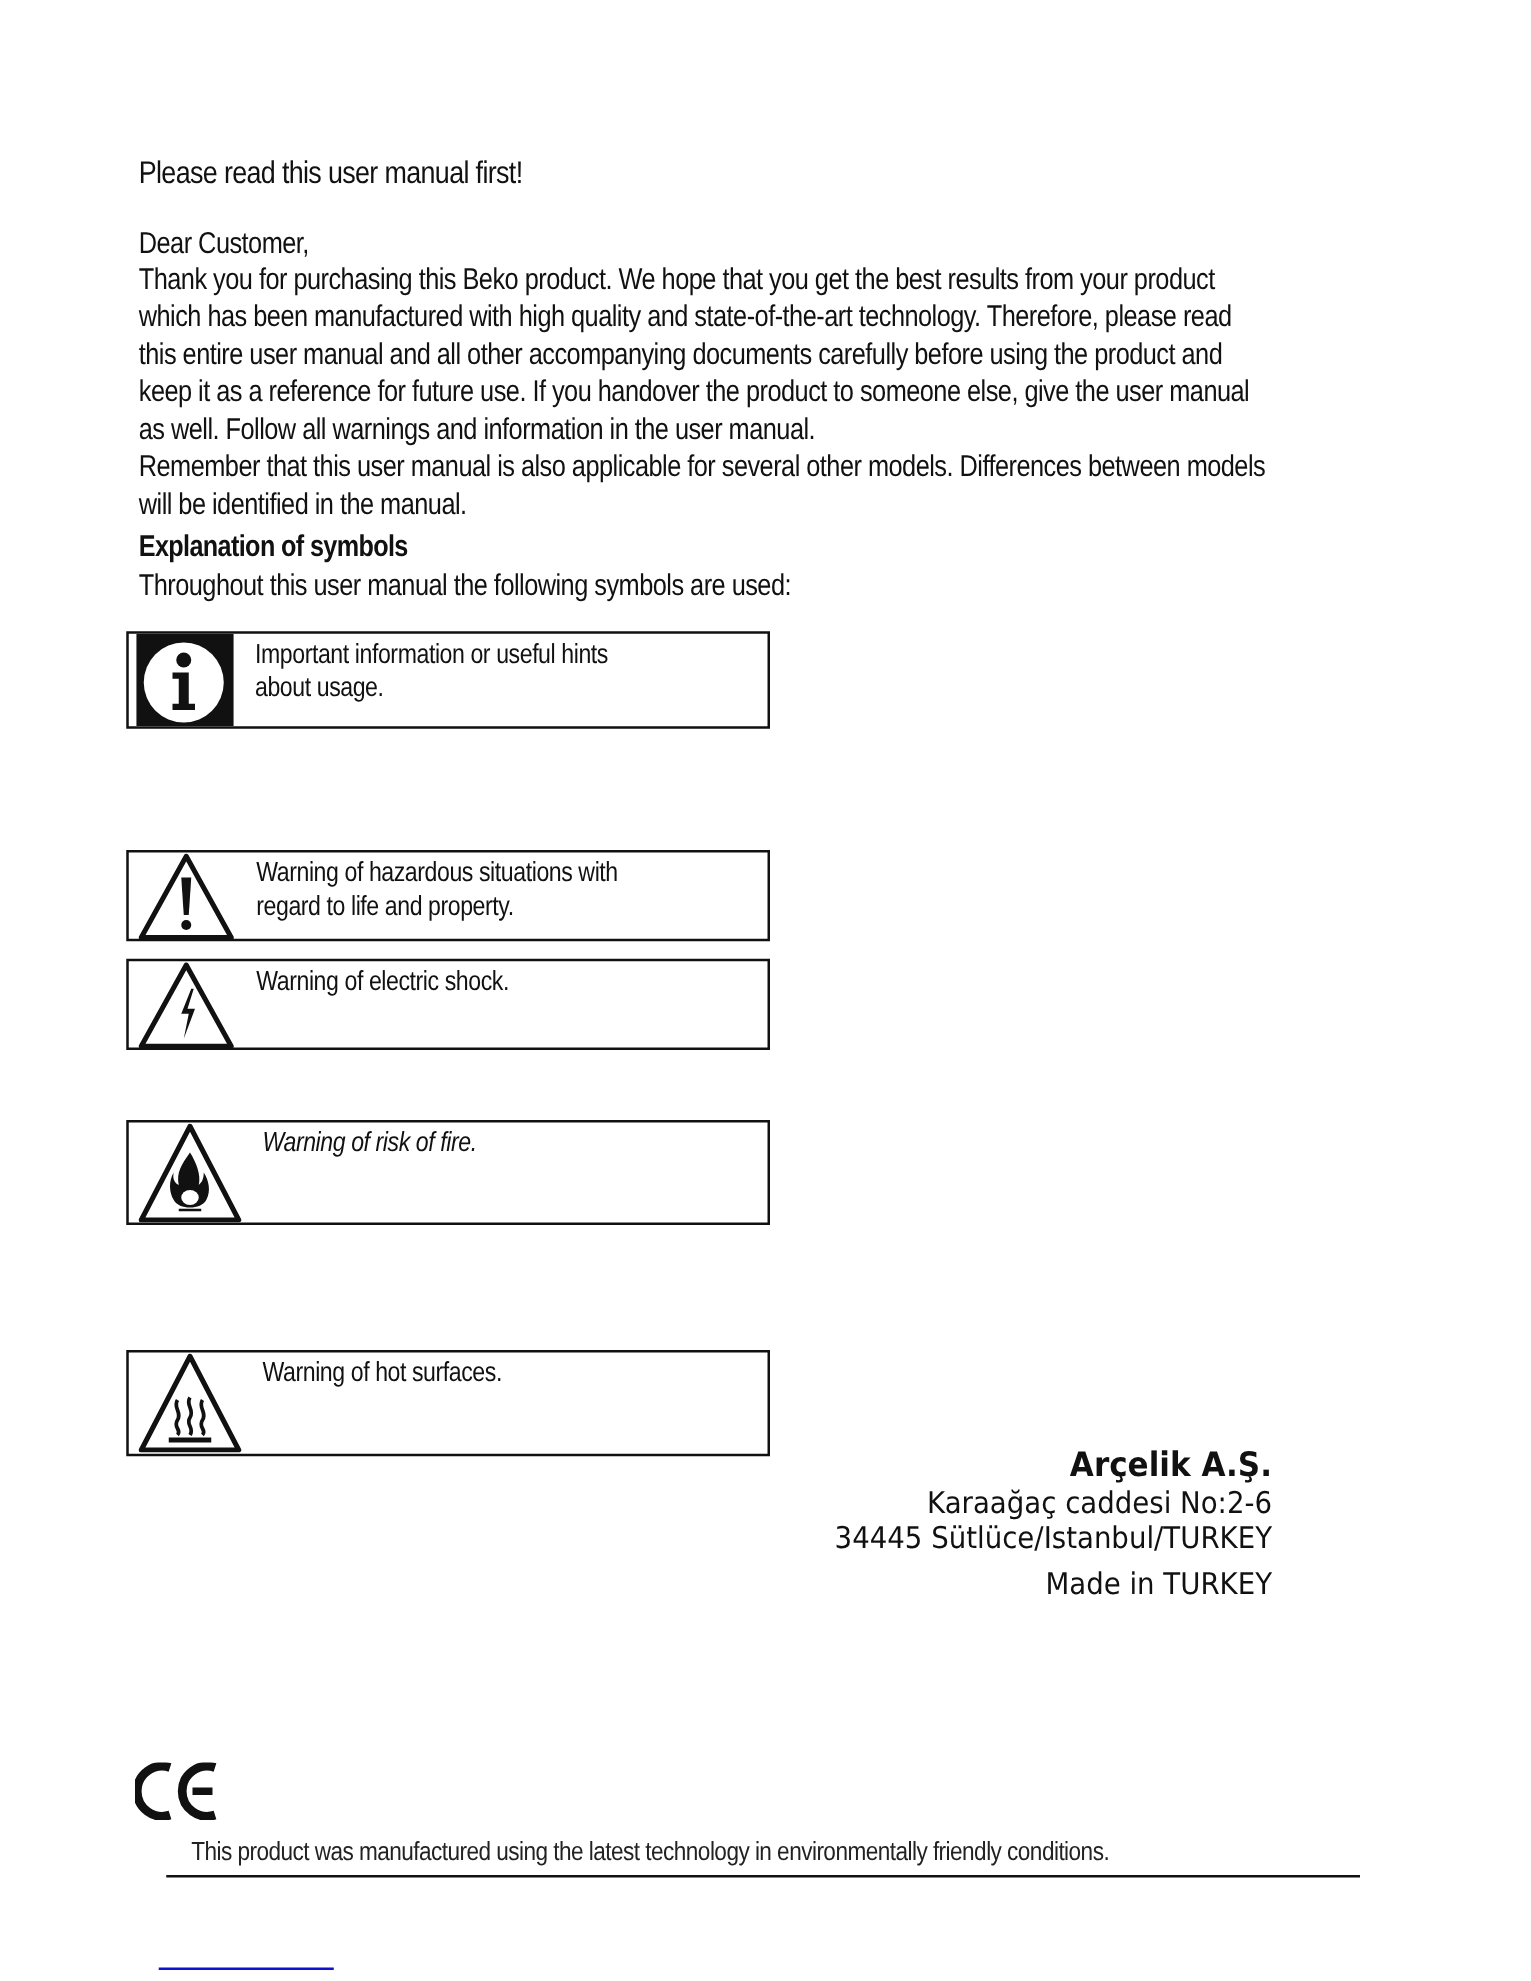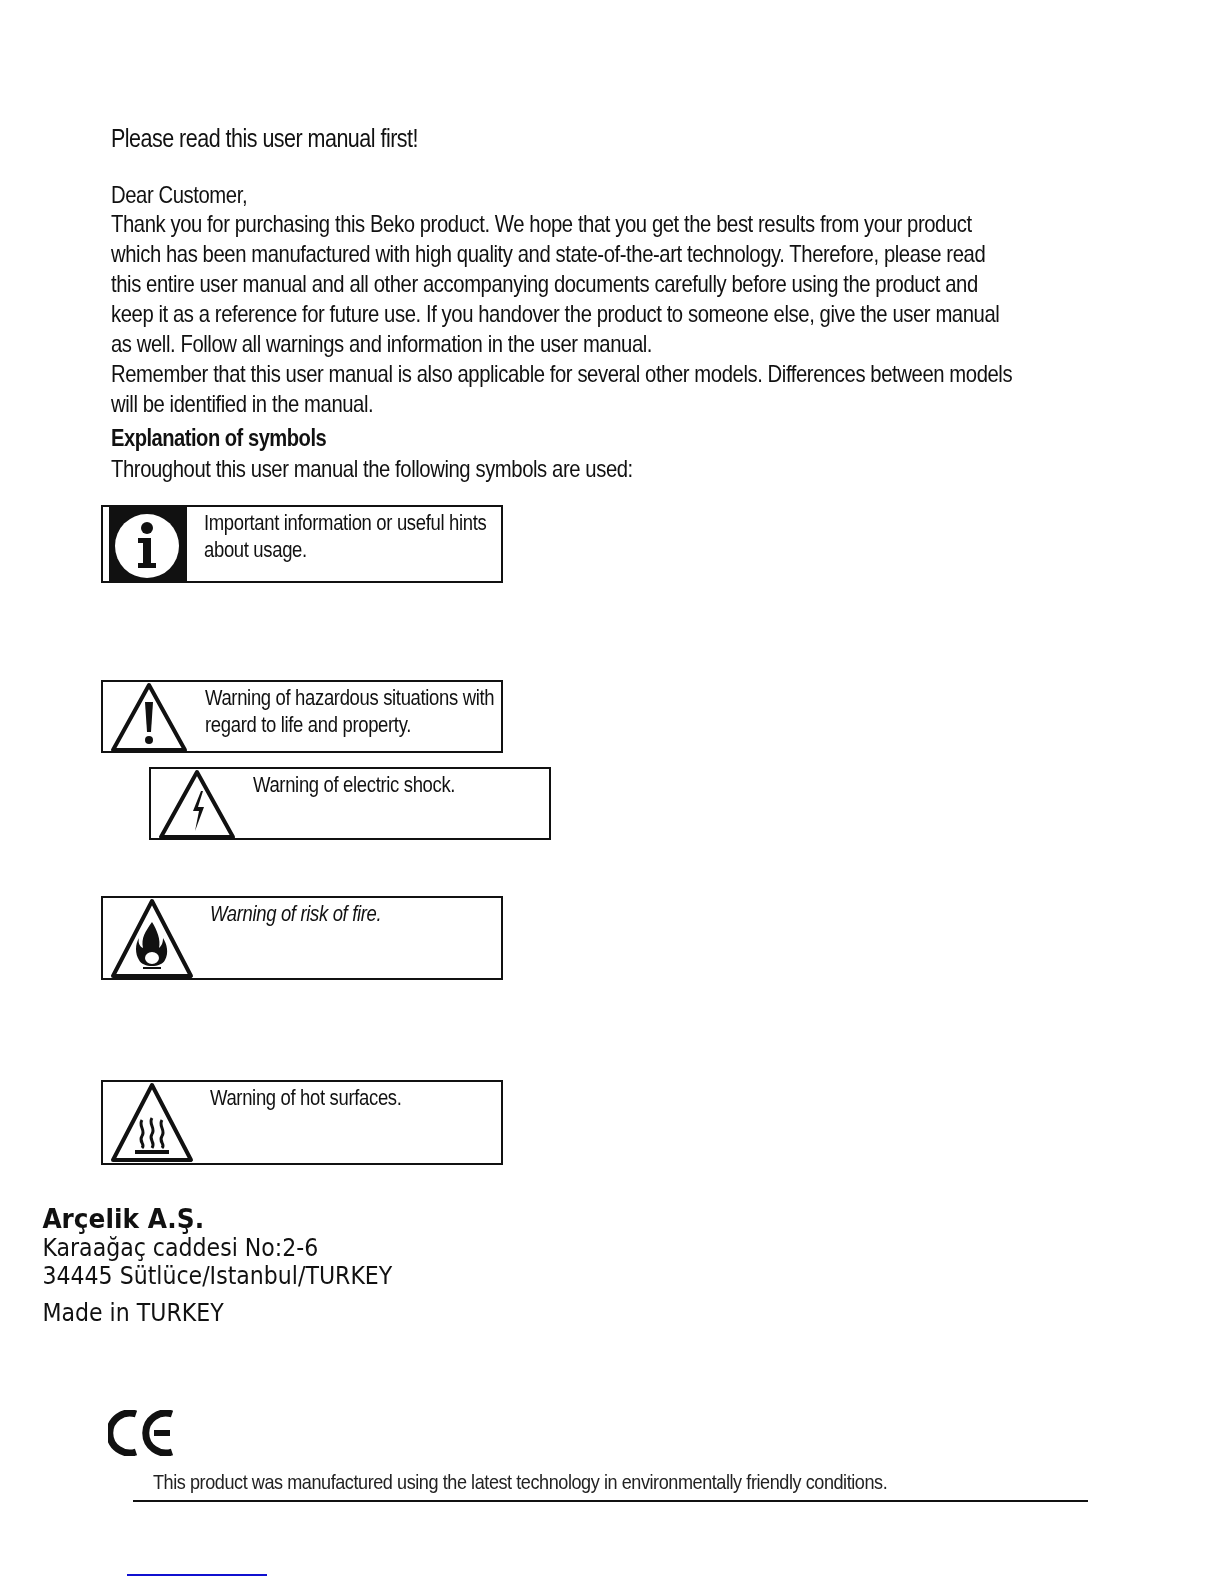--- a/index.html
+++ b/index.html
@@ -4,30 +4,30 @@
 <style>
   html, body { margin: 0; padding: 0; background: #fff; }
   body { width: 1225px; height: 1585px; position: relative; overflow: hidden; color: #111;
          font-family: "Liberation Sans", sans-serif; }
   #title { position: absolute; left: 111px; top: 124px; font-size: 25px; letter-spacing: -0.6px; transform: scaleX(0.86); transform-origin: left top; white-space: nowrap; }
   .para { position: absolute; left: 111px; font-size: 24px; line-height: 30px; letter-spacing: -0.5px; white-space: nowrap; transform: scaleX(0.845); transform-origin: left top; }
   #dear { top: 180px; }
   #body-lines { top: 209px; }
   #heading { position: absolute; left: 111px; top: 424px; font-size: 24px; font-weight: bold; letter-spacing: -0.6px; transform: scaleX(0.84); transform-origin: left top; white-space: nowrap; }
   #throughout { top: 454px; }
-  .symbox { position: absolute; left: 101px; width: 402px; border: 2px solid #111; box-sizing: border-box; background: #fff; }
+  .symbox { position: absolute; left: 101px; width: 515px; border: 2px solid #111; box-sizing: border-box; background: #fff; }
   .symbox .icon { position: absolute; left: 6px; top: 0; }
   .symbox .txt { position: absolute; font-size: 22px; line-height: 27px; letter-spacing: -0.4px; transform: scaleX(0.84); transform-origin: left top; white-space: nowrap; }
   #box-info { top: 505px; height: 78px; }
   #box-info .icon { left: 6px; top: 0; }
   #box-hazard { top: 639px; height: 73px; margin-top: 41px; }
-  #box-shock { top: 767px; height: 73px; margin-left: 48px; }
+  #box-shock { top: 767px; height: 73px; }
   #box-fire { top: 896px; height: 84px; font-style: italic; }
   #box-hot { top: 1080px; height: 85px; }
-  #company { position: absolute; left: 0; width: 1060px; top: 1204px; text-align: left; font-family: "DejaVu Sans", sans-serif; }
+  #company { position: absolute; left: 0; width: 1060px; top: 1158px; text-align: right; font-family: "DejaVu Sans", sans-serif; }
   #company .name { font-size: 27px; font-weight: bold; line-height: 30px; transform: scaleX(0.92); }
   #company .line { font-size: 24px; line-height: 28px; transform: scaleX(0.92); }
   #company .made { font-size: 24px; line-height: 30px; margin-top: 8px; transform: scaleX(0.92); }
   #ce { position: absolute; left: 108px; top: 1410px; }
   #footer-text { position: absolute; left: 153px; top: 1470px; font-size: 21px; letter-spacing: -0.5px; transform: scaleX(0.86); transform-origin: left top; white-space: nowrap; color: #222; }
   #footer-rule { position: absolute; left: 133px; top: 1500px; width: 955px; height: 2px; background: #111; }
   #blue-line { position: absolute; left: 127px; top: 1574px; width: 140px; height: 2px; background: #1010d0; }
 </style>
 </head>
 <body>

